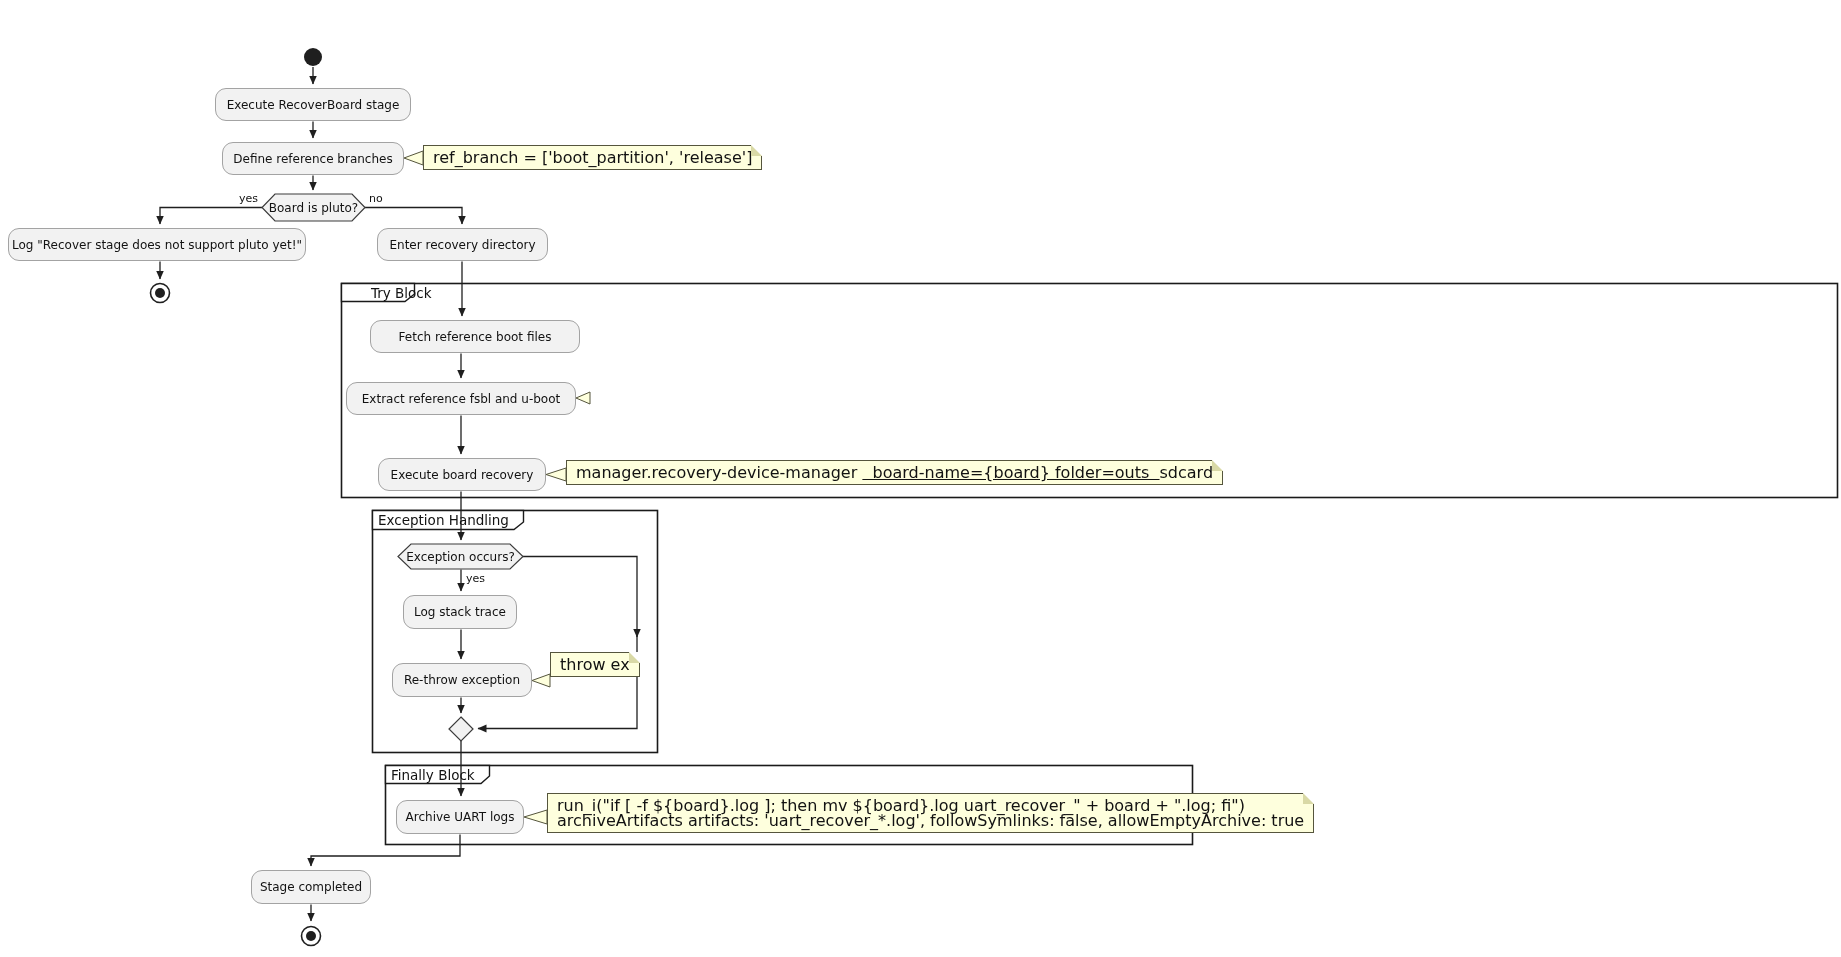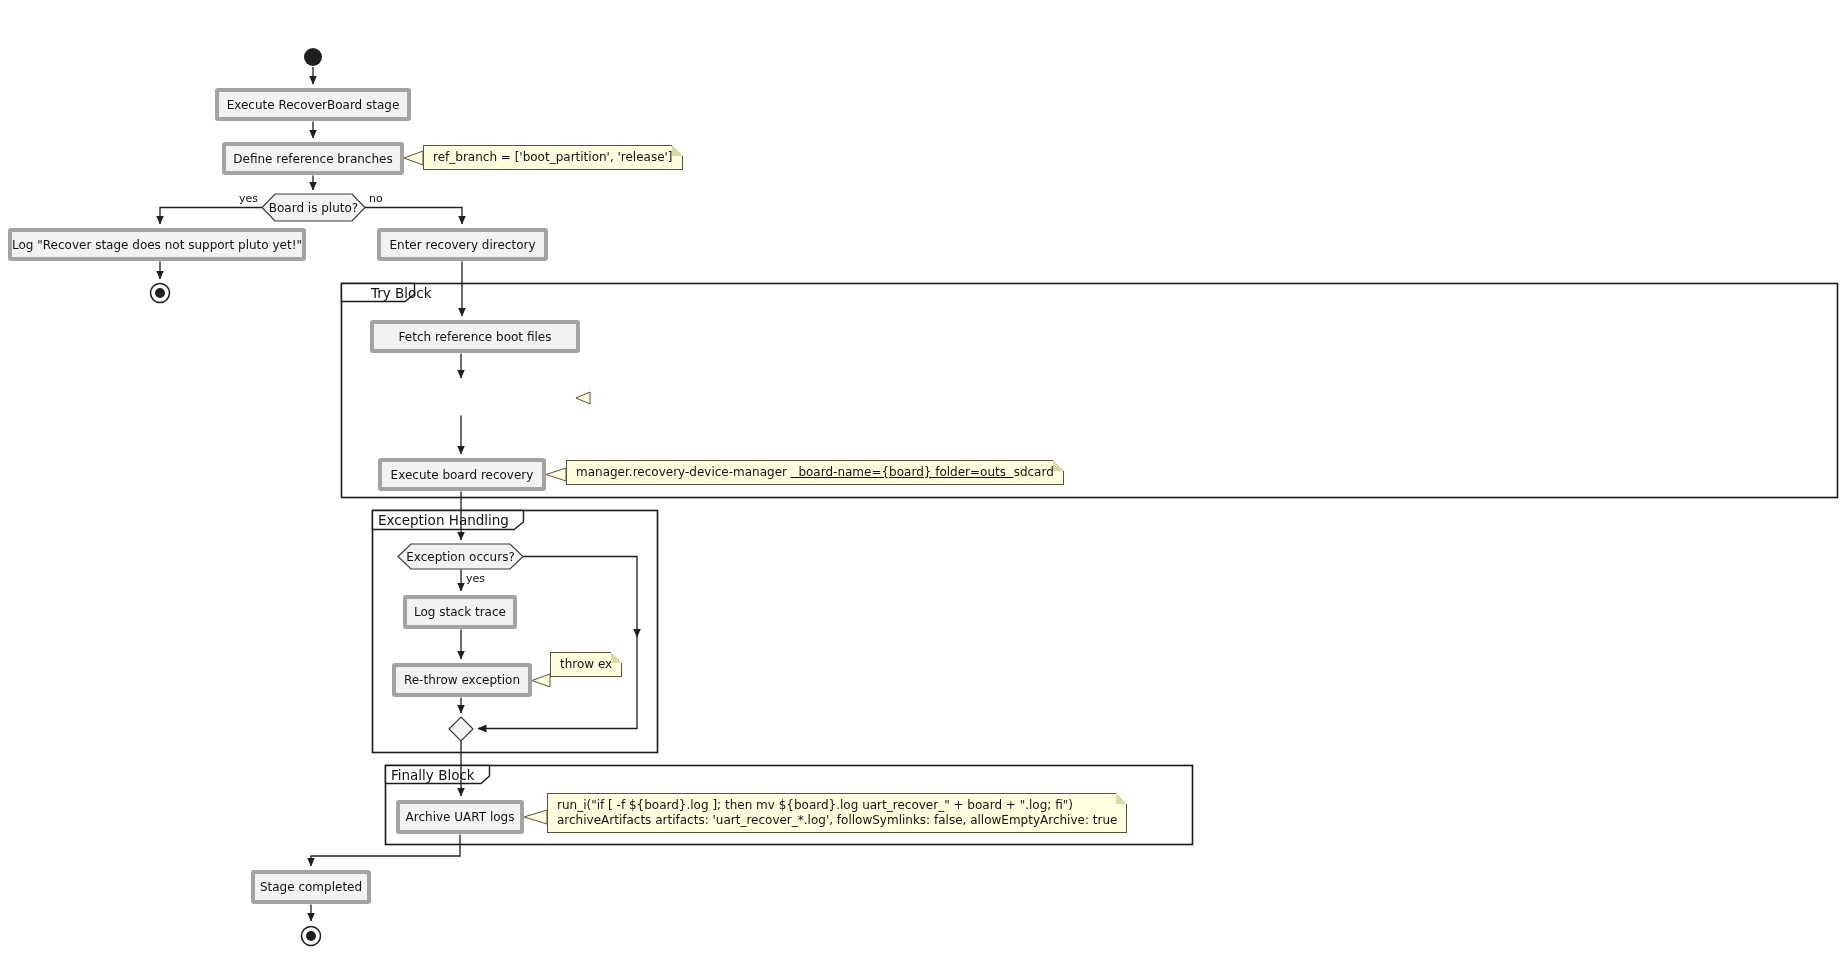--- a/index.html
+++ b/index.html
@@ -9,29 +9,29 @@
   .edge{stroke:#1f1f1f;stroke-width:1.3;fill:none;}
   .prect{fill:none;stroke:#1a1a1a;stroke-width:1.6;}
   .ptab{fill:#ffffff;stroke:#1a1a1a;stroke-width:1.4;}
   .shape{fill:#f2f2f2;stroke:#3b3b3b;stroke-width:1.2;}
   .npt{fill:#feffdd;stroke:#55553d;stroke-width:1;}
   .term{fill:#1f1f1f;}
   .ring{fill:#ffffff;stroke:#1f1f1f;stroke-width:1.6;}
 
   .title{position:absolute;left:0;right:0;top:14px;text-align:center;
          font-size:14px;font-weight:bold;}
-  .node{position:absolute;box-sizing:border-box;background:#f2f2f2;border:4px solid #a3a3a3;
-        border-radius:3px;display:flex;align-items:center;justify-content:center;
+  .node{position:absolute;box-sizing:border-box;background:#f2f2f2;border:1px solid #a3a3a3;
+        border-radius:11px;display:flex;align-items:center;justify-content:center;
         font-size:12px;white-space:nowrap;padding:0 6px;}
   .hexlabel{position:absolute;display:flex;align-items:center;justify-content:center;
             font-size:12px;white-space:nowrap;}
   .plabel{position:absolute;font-size:13.5px;line-height:16px;}
   .elabel{position:absolute;font-size:11px;}
   .note{position:absolute;background:#feffdd;border:1px solid #55553d;
-        padding:4px 9px 4px 9px;font-size:12px;line-height:15px;white-space:pre;
+        padding:4px 9px 4px 9px;font-size:16px;line-height:15px;white-space:pre;
         display:inline-block;}
   .note::before{content:"";position:absolute;top:-1px;right:-1px;width:0;height:0;
         border-style:solid;border-width:0 11px 11px 0;
         border-color:#ffffff #ffffff #d9d9a6 #d9d9a6;}
   .u{text-decoration:underline;white-space:pre;}
 </style>
 </head>
 <body>
 
 <div id="canvas">
@@ -92,20 +92,21 @@
 
   <div class="plabel" style="left:347px;top:285px;margin-left:24px;">Try Block</div>
   <div class="plabel" style="left:378px;top:512px;">Exception Handling</div>
   <div class="plabel" style="left:391px;top:767px;">Finally Block</div>
 
   <div class="node" style="left:215px;top:88px;width:196px;height:33px;">Execute RecoverBoard stage</div>
   <div class="node" style="left:222px;top:142px;width:182px;height:33px;">Define reference branches</div>
   <div class="node" style="left:8px;top:228px;width:298px;height:33px;">Log "Recover stage does not support pluto yet!"</div>
   <div class="node" style="left:377px;top:228px;width:171px;height:33px;">Enter recovery directory</div>
   <div class="node" style="left:370px;top:320px;width:210px;height:33px;">Fetch reference boot files</div>
+  <div class="node" style="left:346px;top:382px;width:230px;height:33px;">Extract reference fsbl and u-boot</div>
   <div class="node" style="left:378px;top:458px;width:168px;height:33px;">Execute board recovery</div>
   <div class="node" style="left:403px;top:595px;width:114px;height:34px;">Log stack trace</div>
   <div class="node" style="left:392px;top:663px;width:140px;height:34px;text-align:center;">Re-throw exception</div>
   <div class="node" style="left:396px;top:800px;width:128px;height:34px;">Archive UART logs</div>
   <div class="node" style="left:251px;top:870px;width:120px;height:34px;">Stage completed</div>
 
   <div class="hexlabel" style="left:262px;top:194px;width:103px;height:27px;">Board is pluto?</div>
   <div class="hexlabel" style="left:398px;top:544px;width:125px;height:25px;">Exception occurs?</div>
 
   <div class="elabel" style="left:226px;top:192px;width:32px;text-align:right;">yes</div>

